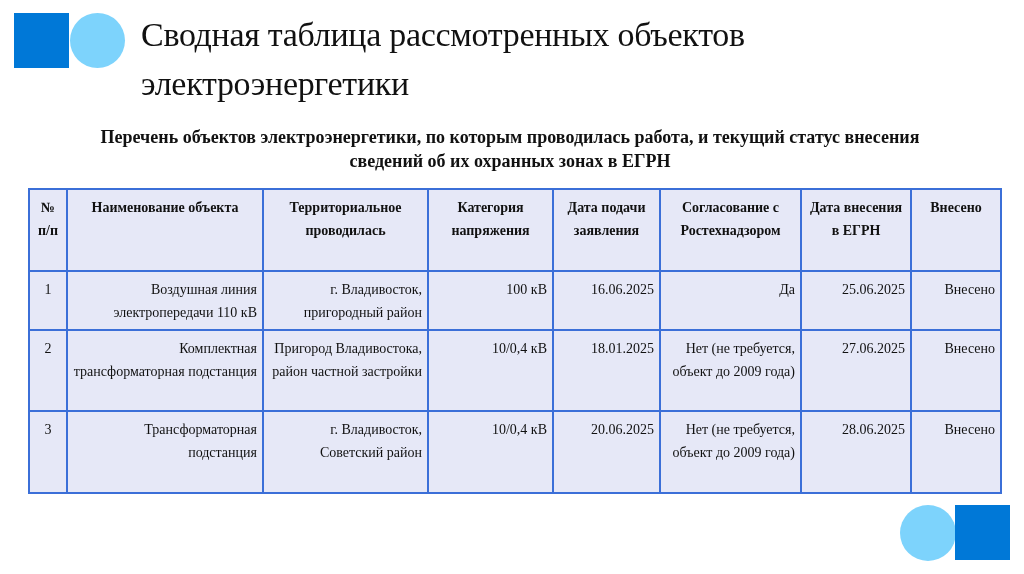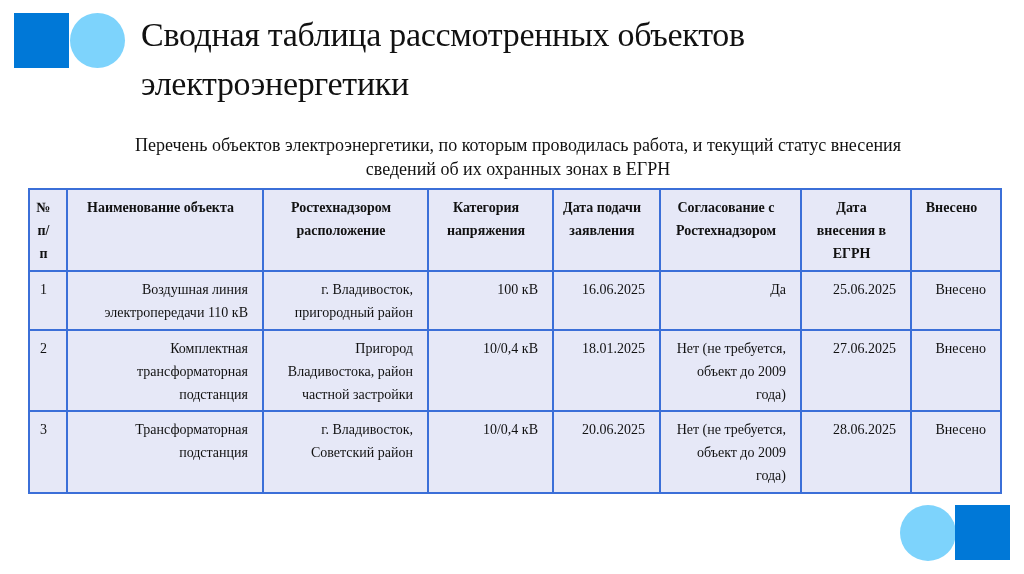--- a/index.html
+++ b/index.html
@@ -40,41 +40,41 @@
       letter-spacing: -0.3px;
       margin: 0;
     }
     .subtitle {
       position: absolute;
       left: 100px;
       top: 125px;
       width: 820px;
       text-align: center;
       font-size: 18px;
-      font-weight: normal;
+      font-weight: bold;
       line-height: 24px;
-      margin: 8px;
+      margin: 0;
     }
 
     table.summary {
       position: absolute;
       left: 28px;
       top: 188px;
       width: 972px;
       border-collapse: collapse;
       table-layout: fixed;
       background: #e6e8f7;
       font-size: 14px;
       line-height: 23px;
     }
     table.summary th,
     table.summary td {
       border: 2px solid #3b6fd8;
       vertical-align: top;
-      padding: 6px 14px 4px 5px;
+      padding: 6px 5px 4px 5px;
       overflow: hidden;
     }
     table.summary th {
       font-weight: bold;
       text-align: center;
       height: 70px;
     }
     table.summary td {
       text-align: right;
       font-weight: normal;
@@ -103,21 +103,21 @@
     <col style="width:125px">
     <col style="width:107px">
     <col style="width:141px">
     <col style="width:110px">
     <col style="width:90px">
   </colgroup>
   <thead>
     <tr>
       <th>№ п/п</th>
       <th>Наименование объекта</th>
-      <th>Ростехнадзором расположение</th>
+      <th>Территориальное проводилась</th>
       <th>Категория напряжения</th>
       <th>Дата подачи заявления</th>
       <th>Согласование с Ростехнадзором</th>
       <th>Дата внесения в ЕГРН</th>
       <th>Внесено</th>
     </tr>
   </thead>
   <tbody>
     <tr class="row-1">
       <td class="num">1</td>

